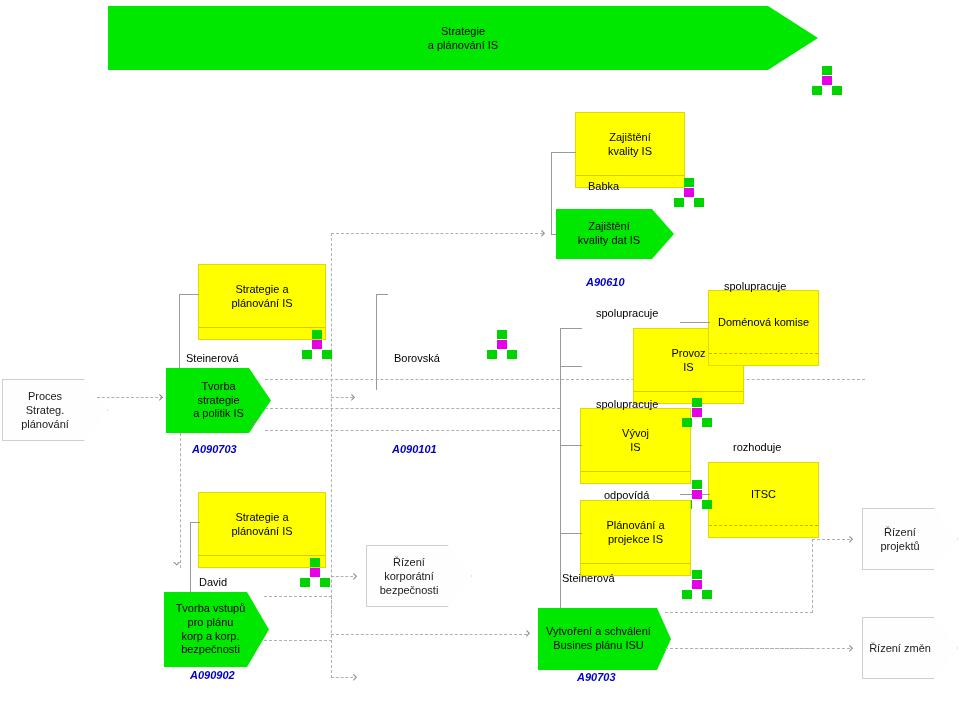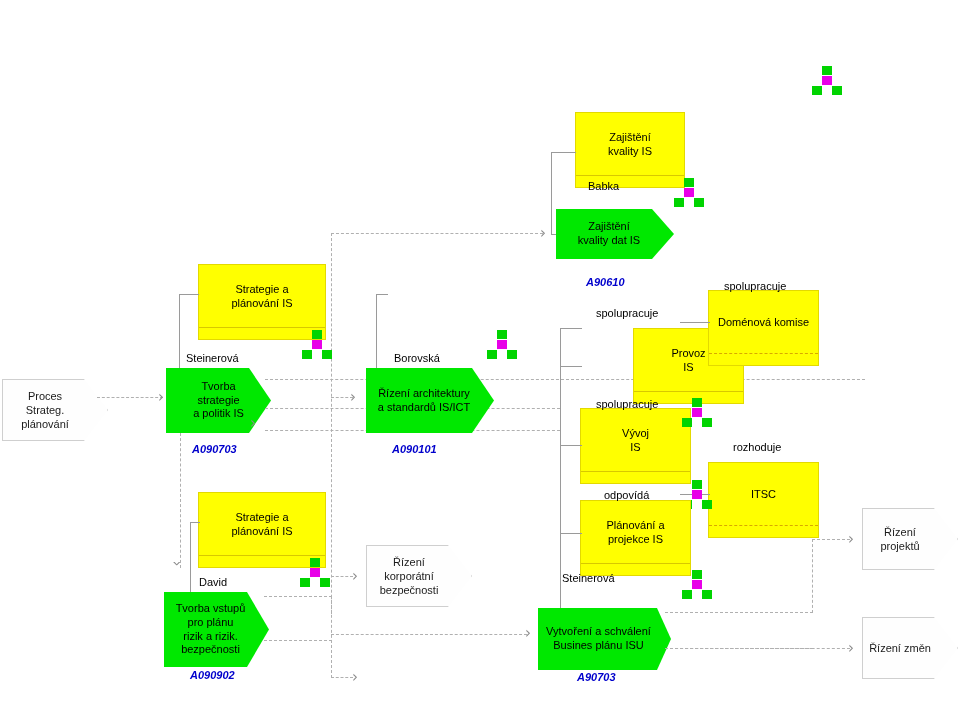--- a/index.html
+++ b/index.html
@@ -132,20 +132,26 @@
   .marker .m-top { left: 10px; top: 0;  width: 10px; height: 9px; background: #00D400; }
   .marker .m-mid { left: 10px; top: 10px; width: 10px; height: 9px; background: #E800E8; }
   .marker .m-bl  { left: 0;   top: 20px; width: 10px; height: 9px; background: #00D400; }
   .marker .m-br  { left: 20px;top: 20px; width: 10px; height: 9px; background: #00D400; }
 </style>
 </head>
 <body>
 
 <div id="canvas">
 
+  <div class="node banner" style="left:108px; top:6px; width:710px; height:64px;">
+    <div>
+      <div>Strategie</div>
+      <div>a plánování IS</div>
+    </div>
+  </div>
 
   <div class="marker" style="left:812px; top:66px;">
     <i class="m-top"></i>
       <i class="m-mid"></i>
       <i class="m-bl"></i>
       <i class="m-br"></i>
   </div>
 
   <div class="orgbox" style="left:575px; top:112px; width:100px; height:62px;">
     <div>
@@ -225,26 +231,20 @@
   <div class="lbl" style="left:394px; top:352px;">Borovská</div>
   <div class="marker" style="left:487px; top:330px;">
     <i class="m-top"></i>
       <i class="m-mid"></i>
       <i class="m-bl"></i>
       <i class="m-br"></i>
   </div>
   <div class="ln v" style="left:376px; top:294px; height:96px;"></div>
   <div class="ln h" style="left:376px; top:294px; width:12px;"></div>
 
-  <div class="node proc" style="left:366px; top:368px; width:128px; height:65px;">
-    <div>
-      <div>Řízení architektury</div>
-      <div>a standardů IS/ICT</div>
-    </div>
-  </div>
   <div class="idlbl" style="left:392px; top:443px;">A090101</div>
   <div class="chev" style="left:350px; top:390px;">›</div>
   <div class="dln h" style="left:331px; top:397px; width:22px;"></div>
 
   <div class="orgbox" style="left:600px; top:328px; width:101px; height:62px;margin-left:33px;">
     <div>
       <div>Provoz</div>
       <div>IS</div>
     </div>
     <span class="strip"></span>
@@ -322,21 +322,21 @@
       <i class="m-bl"></i>
       <i class="m-br"></i>
   </div>
   <div class="ln v" style="left:190px; top:522px; height:94px;"></div>
   <div class="ln h" style="left:190px; top:522px; width:10px;"></div>
 
   <div class="node proc" style="left:164px; top:592px; width:105px; height:75px;">
     <div>
       <div>Tvorba vstupů</div>
       <div>pro plánu</div>
-      <div>rizik a rizik.</div>
+      <div>korp a korp.</div>
       <div>bezpečnosti</div>
     </div>
   </div>
   <div class="idlbl" style="left:190px; top:669px;">A090902</div>
 
   <div class="dln h" style="left:264px; top:596px; width:68px;"></div>
   <div class="dln h" style="left:264px; top:640px; width:68px;"></div>
   <div class="dln v" style="left:331px; top:596px; height:18px;"></div>
   <div class="dln h" style="left:331px; top:576px; width:22px;"></div>
   <div class="dln h" style="left:331px; top:677px; width:22px;"></div>

